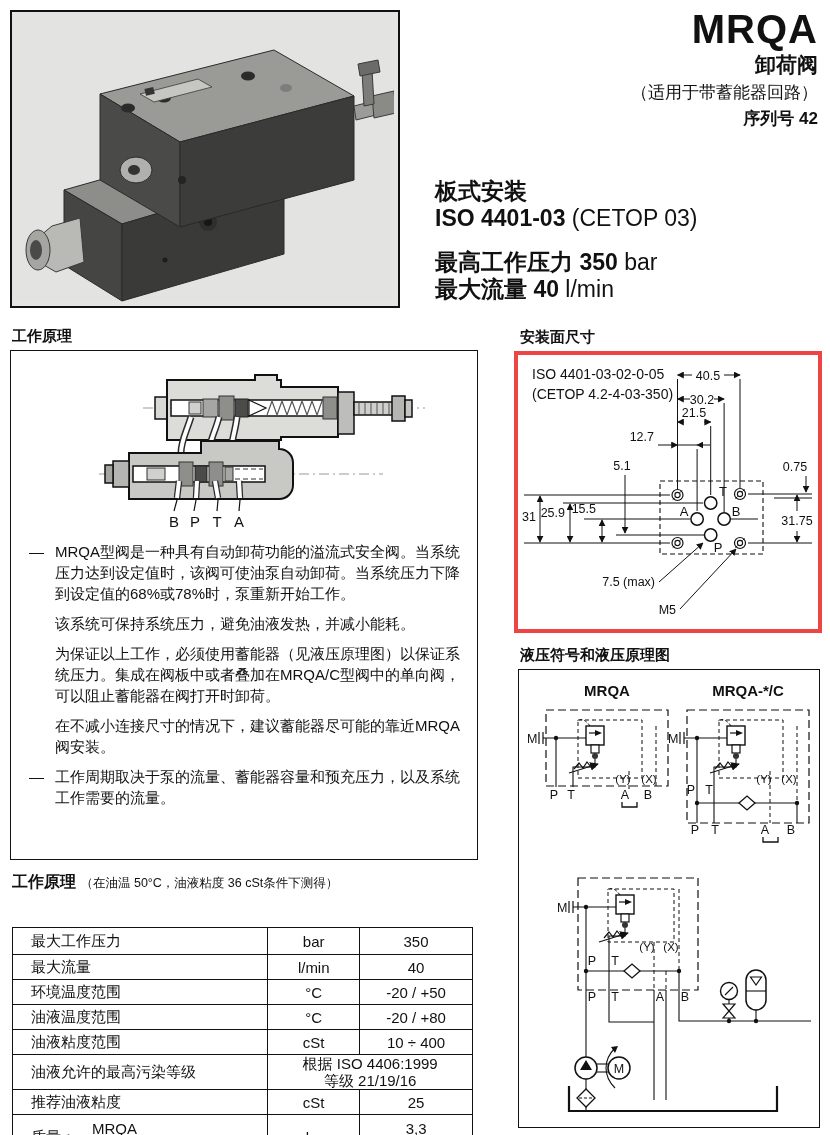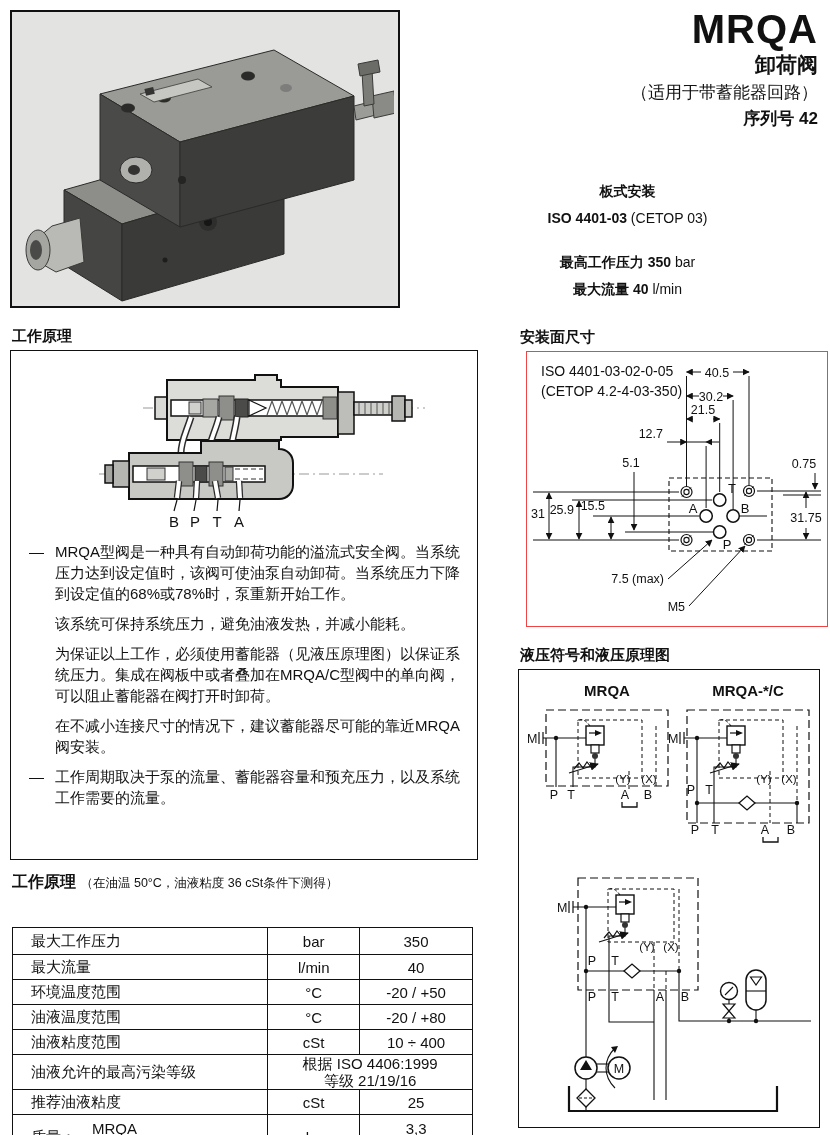--- a/index.html
+++ b/index.html
@@ -8,21 +8,21 @@
   .abs{position:absolute;}
   
   #photo-box{left:10px;top:10px;width:386px;height:294px;border:2px solid #111;background:#e4e4e2;}
   
   #header{left:420px;top:6px;width:398px;text-align:right;}
   #model{font-size:40px;font-weight:bold;letter-spacing:1px;line-height:46px;}
   #type-name{font-size:21px;font-weight:bold;line-height:26px;}
   #application{font-size:17px;line-height:24px;margin-top:3px;}
   #series{font-size:17px;font-weight:bold;line-height:22px;margin-top:3px;}
   
-  #specs{left:435px;top:178px;width:385px;font-size:14px;line-height:27px;text-align:center;}
+  #specs{left:435px;top:178px;width:385px;font-size:23px;line-height:27px;}
   #specs .b{font-weight:bold;}
   #specs .gap{height:17px;}
   
   .sec-h{font-size:15px;font-weight:bold;}
   .sec-note{font-size:12.5px;font-weight:normal;}
   
   #principle-box{left:10px;top:350px;width:466px;height:508px;border:1px solid #111;background:#fff;}
   #principle-text{position:absolute;left:18px;top:190px;width:438px;}
   .pp{display:flex;font-size:15px;line-height:21px;margin-bottom:9px;}
   .pp .marker{width:26px;flex:0 0 26px;}
@@ -32,21 +32,21 @@
   #tech-table td{border:1px solid #111;padding:0;}
   #tech-table{border:1.5px solid #111;margin-top:28px;}
   .tname{width:246px;padding-left:18px !important;text-align:left;}
   .tunit{width:95px;text-align:center;}
   .tval{width:118px;text-align:center;}
   tr.h27{height:27px;} tr.h25{height:25px;} tr.h34{height:34px;} tr.h46{height:46px;}
   .two-line div{line-height:17px;}
   .mass-cell{display:flex;align-items:center;}
   .mass-cell .variants{margin-left:16px;line-height:19px;}
   
-  #mount-box{left:526px;top:351px;width:300px;height:274px;border:1px solid #ef4444;background:#fff;}
+  #mount-box{left:514px;top:351px;width:300px;height:274px;border:4px solid #ef4444;background:#fff;}
   #hyd-box{left:518px;top:669px;width:300px;height:457px;border:1px solid #111;background:#fff;}
   svg{display:block;}
   svg text{font-family:"Liberation Sans","DejaVu Sans",sans-serif;}
   .dimtxt{font-size:12.5px;fill:#111;}
   .isotxt{font-size:14px;fill:#111;}
   .porttxt{font-size:13px;fill:#111;}
   .hydtxt{font-size:12.5px;fill:#111;}
   .hydtitle{font-size:15px;font-weight:bold;fill:#111;}
   .xtxt{font-size:11.5px;fill:#111;}
   .cstxt{font-size:15px;fill:#111;}

